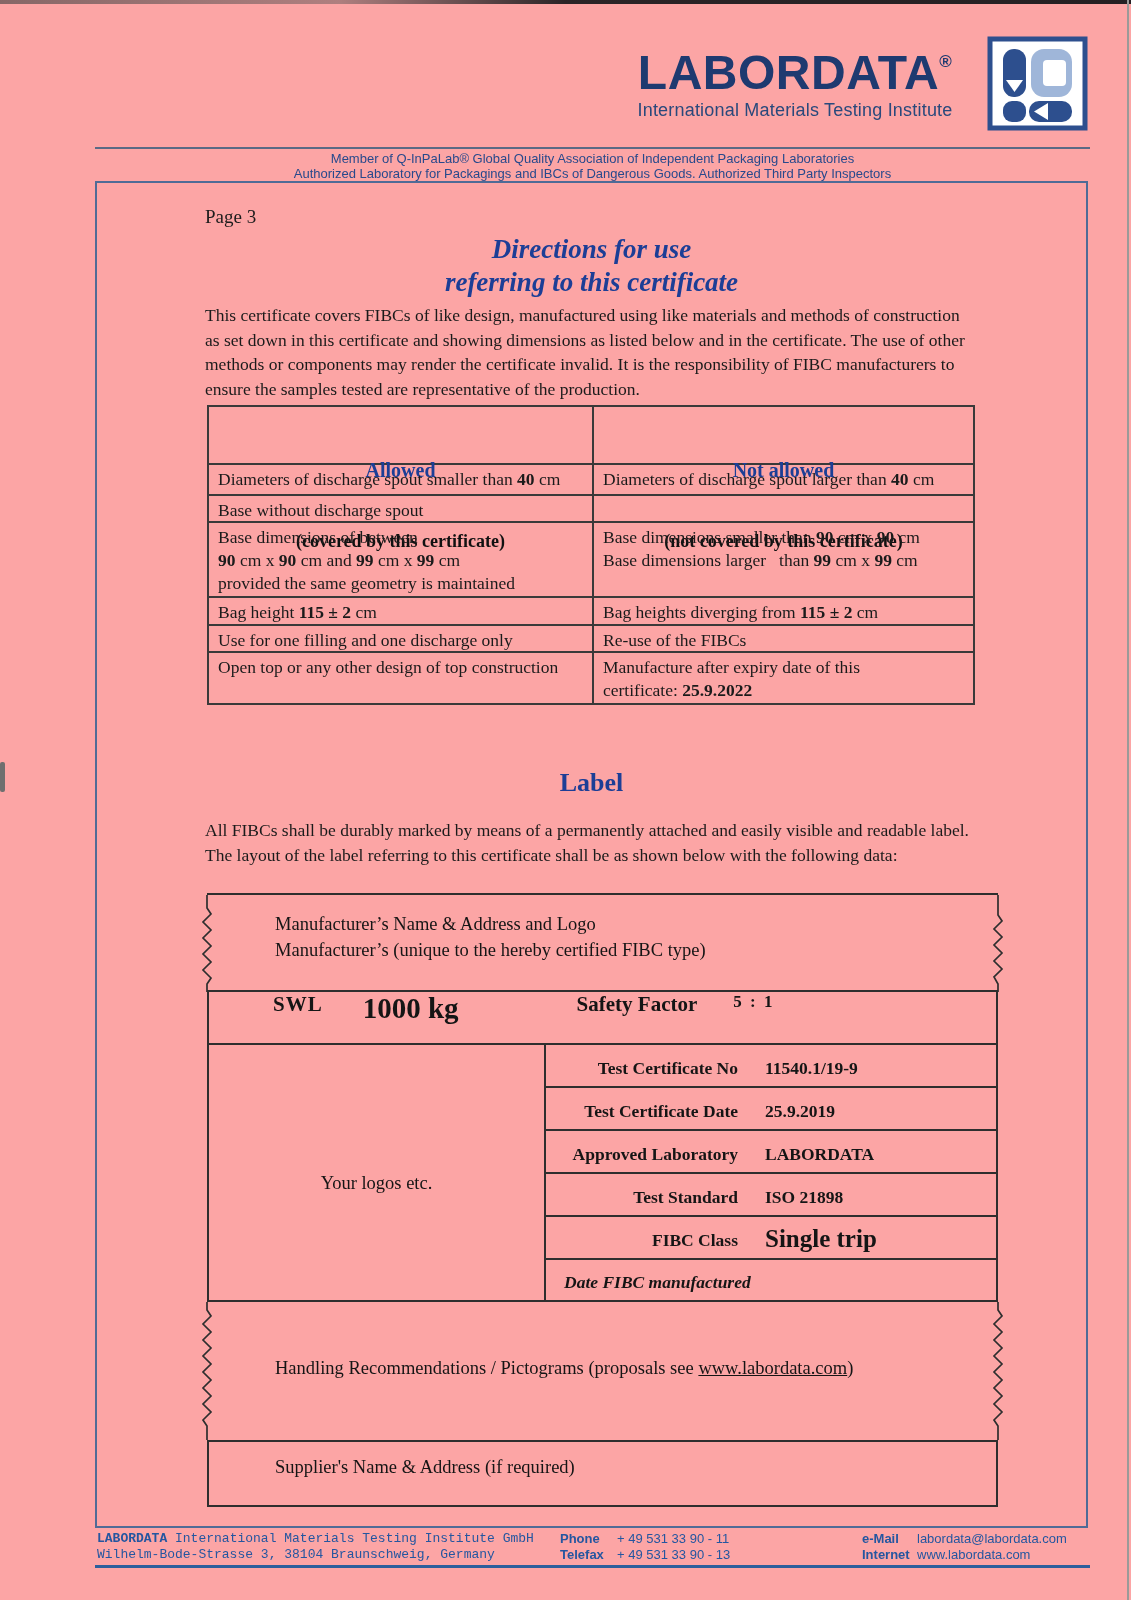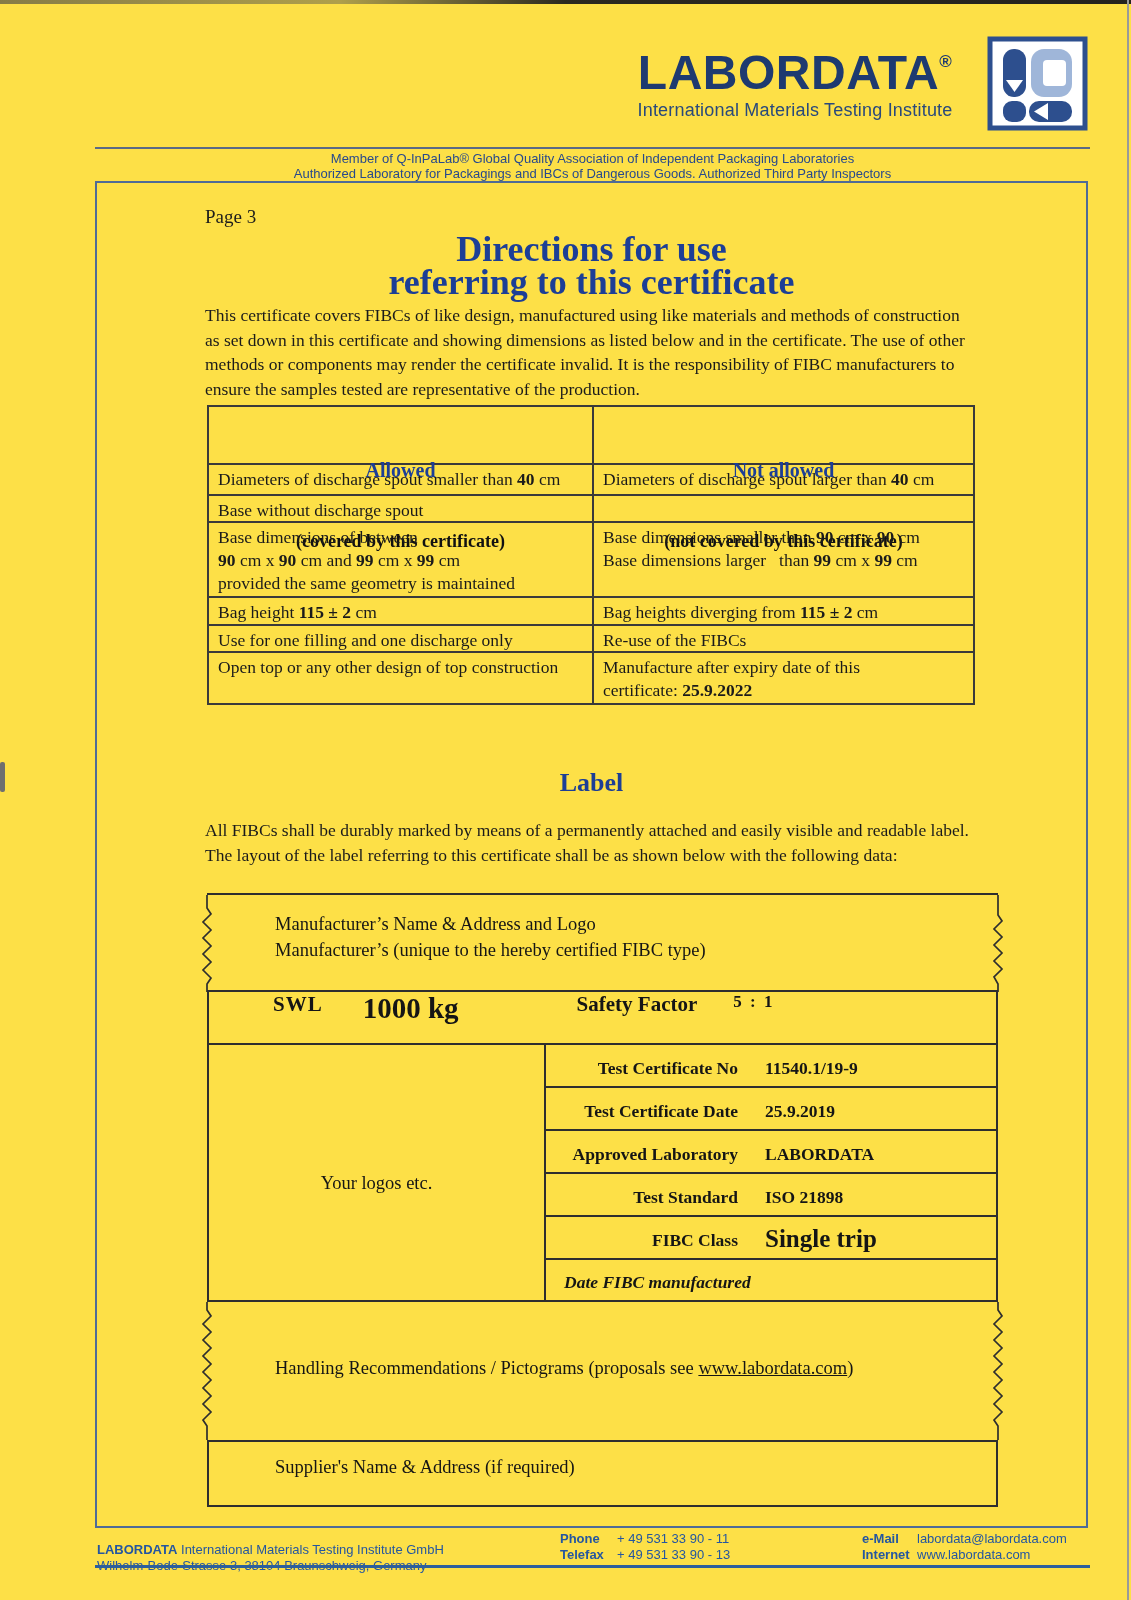--- a/index.html
+++ b/index.html
@@ -1,17 +1,17 @@
 <!DOCTYPE html>
 <html><head>
 <meta charset="utf-8">
 <style>
   html,body{margin:0;padding:0;}
   body{background:#e8e8e4;font-family:"Liberation Serif",serif;}
-  .sheet{position:relative;width:1131px;height:1600px;background:#fde047;overflow:hidden;margin:0 auto;}
+  .sheet{position:relative;width:1131px;height:1600px;background:#fca5a5;overflow:hidden;margin:0 auto;}
 
   
   .scan-top{position:absolute;top:0;left:0;width:1131px;height:4px;
     background:linear-gradient(90deg,rgba(70,70,70,.65) 0%,rgba(80,80,80,.45) 30%,rgba(25,25,28,.92) 50%,rgba(25,25,28,.95) 100%);}
   .scan-right{position:absolute;top:0;right:2px;width:2px;height:1600px;background:#9a9a98;}
   .scan-mark{position:absolute;left:0;top:762px;width:5px;height:30px;background:#6f6f6f;border-radius:2px;}
 
   
   .brand{position:absolute;left:565px;top:36px;width:460px;text-align:center;font-family:"Liberation Sans",sans-serif;}
   .brand-name{font-size:48px;font-weight:bold;color:#1e3a70;letter-spacing:.5px;line-height:52px;}
@@ -21,21 +21,21 @@
 
   .hrule{position:absolute;left:95px;top:147px;width:995px;height:2px;background:#5a6a85;}
   .member{position:absolute;left:95px;top:151px;width:995px;text-align:center;
     font-family:"Liberation Sans",sans-serif;font-size:13px;line-height:15px;color:#28498c;}
 
   .frame{position:absolute;left:95px;top:181px;width:993px;height:1347px;border:2px solid #4f6b96;box-sizing:border-box;}
 
   
   .pageno{position:absolute;left:205px;top:206px;font-size:19px;color:#1c1c1c;}
   .title{position:absolute;left:95px;top:233px;width:993px;text-align:center;
-    font-size:36px;line-height:33px;font-weight:bold;color:#1c3e96;}
+    font-size:27px;line-height:33px;font-weight:bold;color:#1c3e96;font-style:italic;}
   .para{position:absolute;color:#1b1b1b;font-size:17.5px;line-height:24.5px;}
   .intro{left:205px;top:303px;width:790px;}
 
   
   .atable{position:absolute;left:207px;top:405px;width:768px;border:2px solid #3a3a3a;box-sizing:border-box;color:#1b1b1b;}
   .trow{display:flex;box-sizing:border-box;border-bottom:2px solid #3a3a3a;}
   .trow:last-child{border-bottom:none;}
   .tcell{box-sizing:border-box;padding:3px 9px 2px 9px;font-size:17.5px;line-height:23px;white-space:pre-wrap;}
   .tcell:first-child{width:385px;border-right:2px solid #3a3a3a;}
   .tcell:last-child{flex:1;}
@@ -75,21 +75,21 @@
 
   .lsec-handling{top:409px;height:138px;}
   .handling-text{padding:56px 0 0 68px;font-size:18.5px;}
 
   .lsec-supplier{top:547px;height:67px;border:2.5px solid #2e2e2e;}
   .supplier-text{padding:15px 0 0 66px;font-size:18.5px;}
 
   
   .footer{position:absolute;left:0;top:1531px;width:1131px;font-family:"Liberation Sans",sans-serif;
     font-size:13px;line-height:16px;color:#2456a0;}
-  .f-left{position:absolute;left:97px;top:11px;}
+  .f-left{position:absolute;left:97px;top:0;font-family:Liberation Mono, monospace;}
   .f-mid{position:absolute;left:560px;top:0;}
   .f-right{position:absolute;left:862px;top:0;}
   .fb{font-weight:bold;}
   .flab{display:inline-block;font-weight:bold;}
   .f-mid .flab{width:57px;}
   .f-right .flab{width:55px;}
   .f-rule{position:absolute;left:95px;top:1565px;width:995px;height:3px;background:#2d5f9c;}
 </style>
 </head>
 <body>

